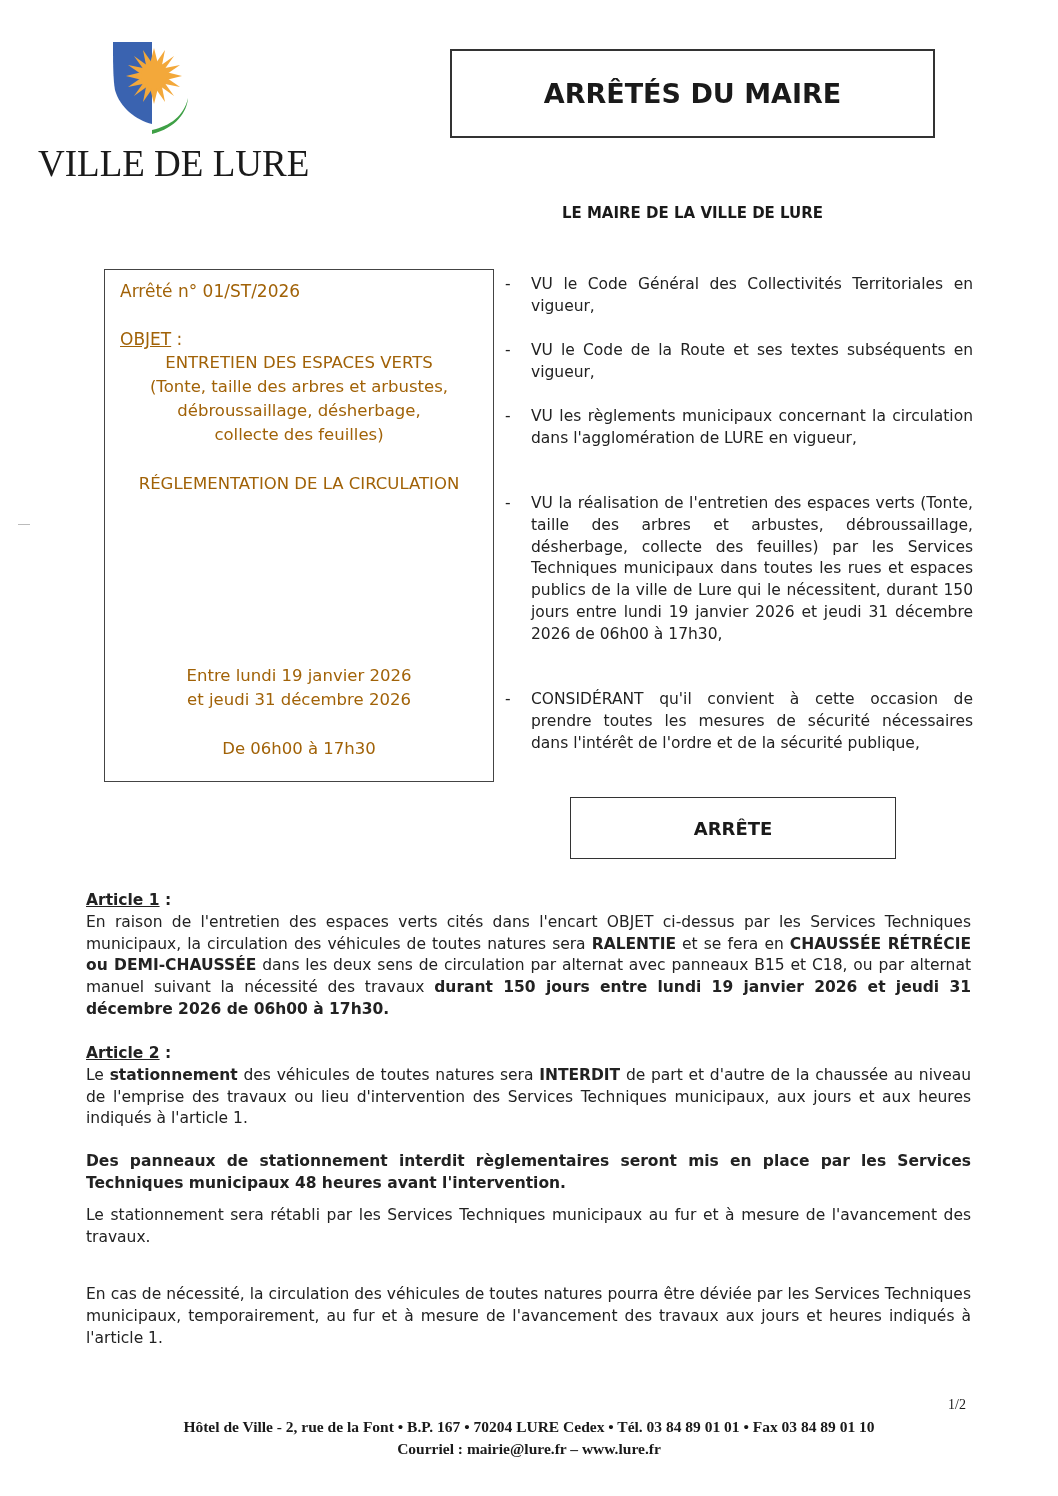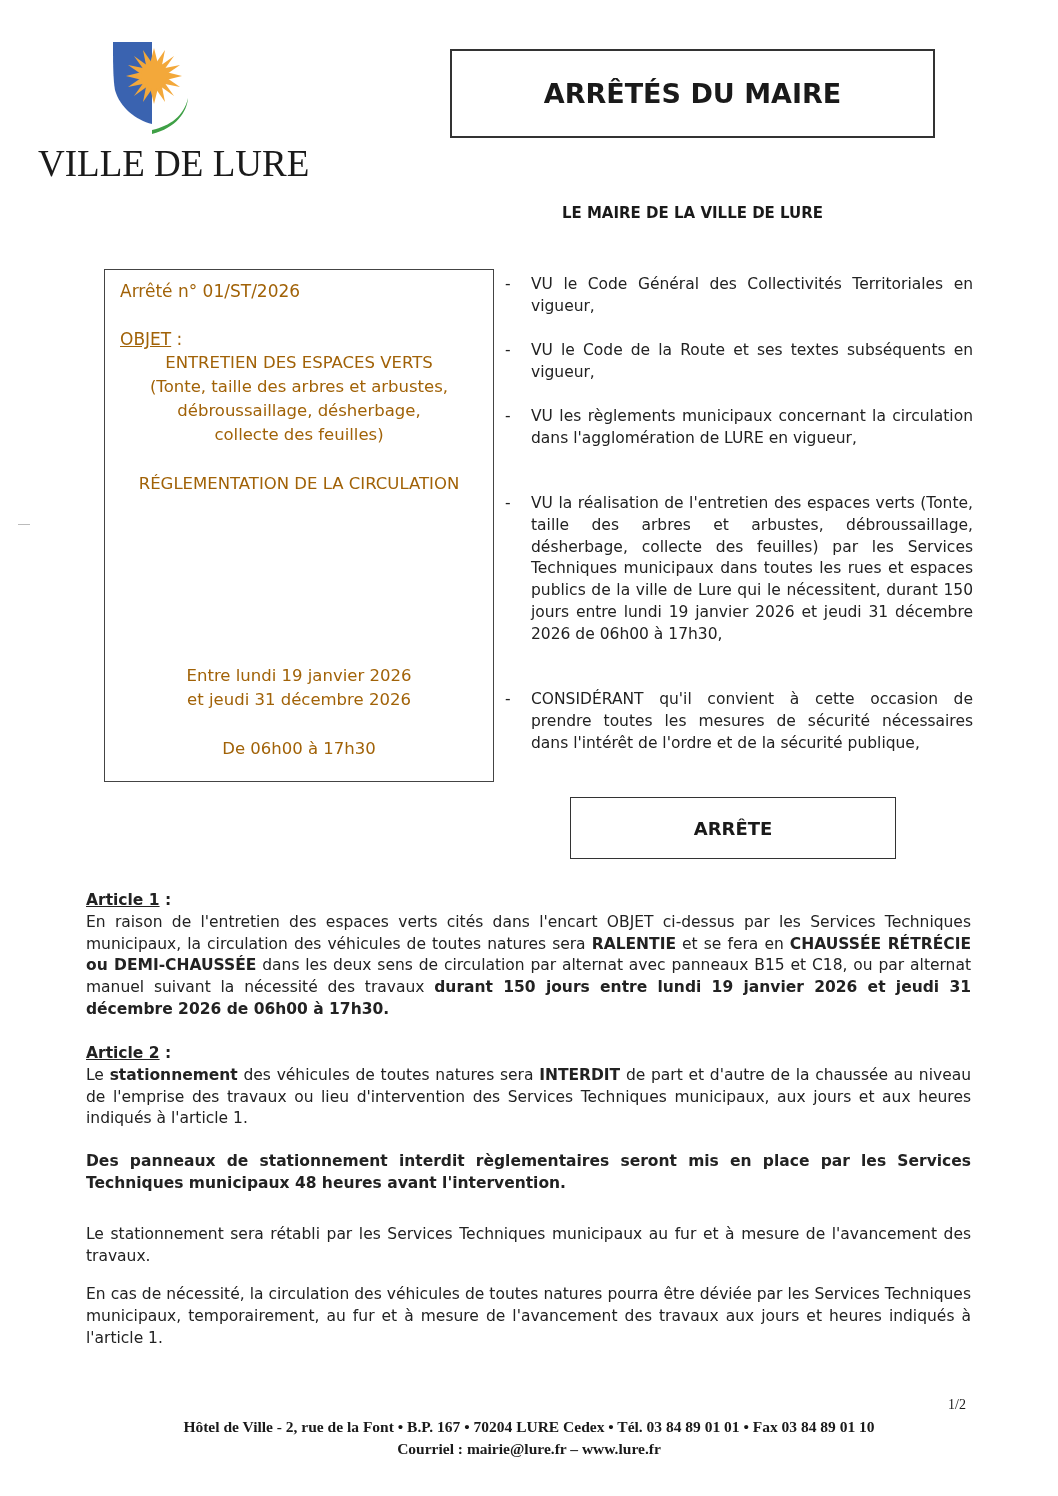--- a/index.html
+++ b/index.html
@@ -131,21 +131,21 @@
 
 <div class="art" style="top:890px">
   <div class="art-title"><u>Article 1</u><span> :</span></div>
   <div><span>En raison de l'entretien des espaces verts cités dans l'encart OBJET ci-dessus par les Services Techniques municipaux, la circulation des véhicules de toutes natures sera </span><span class="b">RALENTIE</span><span> et se fera en </span><span class="b">CHAUSSÉE RÉTRÉCIE ou DEMI-CHAUSSÉE</span><span> dans les deux sens de circulation par alternat avec panneaux B15 et C18, ou par alternat manuel suivant la nécessité des travaux </span><span class="b">durant 150 jours entre lundi 19 janvier 2026 et jeudi 31 décembre 2026 de 06h00 à 17h30</span><span class="b">.</span></div>
 </div>
 
 <div class="art" style="top:1043px">
   <div class="art-title"><u>Article 2</u><span> :</span></div>
   <div><span>Le </span><span class="b">stationnement</span><span> des véhicules de toutes natures sera </span><span class="b">INTERDIT</span><span> de part et d'autre de la chaussée au niveau de l'emprise des travaux ou lieu d'intervention des Services Techniques municipaux, aux jours et aux heures indiqués à l'article 1.</span></div>
   <div class="b" style="margin-top:21px">Des panneaux de stationnement interdit règlementaires seront mis en place par les Services Techniques municipaux 48 heures avant l'intervention.</div>
-  <div style="margin-top:29px">Le stationnement sera rétabli par les Services Techniques municipaux au fur et à mesure de l'avancement des travaux.</div>
+  <div style="margin-top:10px">Le stationnement sera rétabli par les Services Techniques municipaux au fur et à mesure de l'avancement des travaux.</div>
 </div>
 
 <div class="art" style="top:1284px">
   <div>En cas de nécessité, la circulation des véhicules de toutes natures pourra être déviée par les Services Techniques municipaux, temporairement, au fur et à mesure de l'avancement des travaux aux jours et heures indiqués à l'article 1.</div>
 </div>
 
 <div id="page-num" class="abs">1/2</div>
 <div id="footer-1" class="abs">Hôtel de Ville - 2, rue de la Font • B.P. 167 • 70204 LURE Cedex • Tél. 03 84 89 01 01 • Fax 03 84 89 01 10</div>
 <div id="footer-2" class="abs">Courriel : mairie@lure.fr  –  www.lure.fr</div>
 

